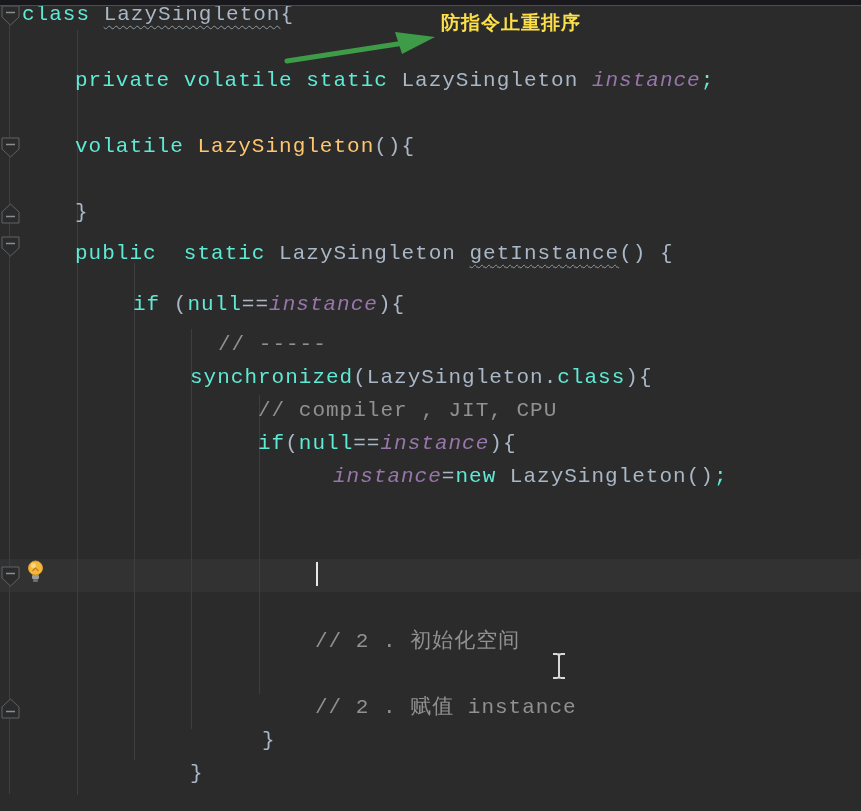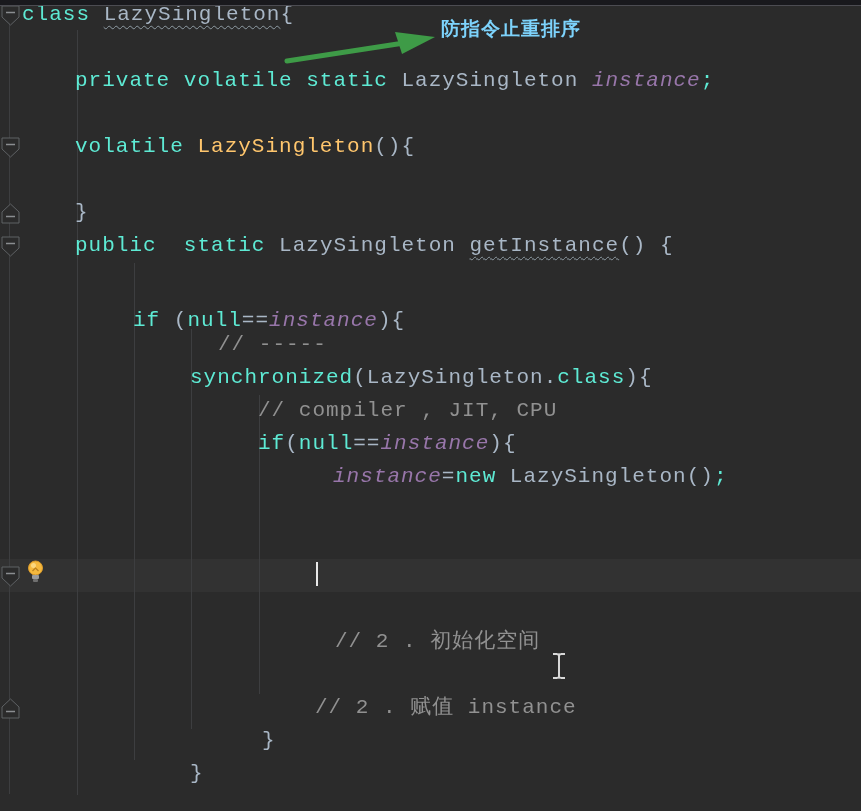--- a/index.html
+++ b/index.html
@@ -43,23 +43,23 @@
   }
 
   .caret {
     display: inline-block; width: 2px; height: 24px; background: #e8e8e8;
     vertical-align: -5px; margin-left: 1px;
   }
 
   .fold-marker { position: absolute; z-index: 4; width: 19px; height: 21px; }
 
   .annotation-text {
-    position: absolute; left: 441px; top: 16px; z-index: 5;
+    position: absolute; left: 441px; top: 10px; z-index: 5;
     font-family: "Liberation Sans", sans-serif;
-    font-size: 19px; font-weight: bold; color: #7dd3fc;
+    font-size: 19px; font-weight: bold; color: #fde047;
     letter-spacing: 1px; white-space: pre;
   }
   .arrow-svg { position: absolute; left: 278px; top: 26px; z-index: 5; }
   .bulb-svg  { position: absolute; left: 27px; top: 559px; z-index: 5; }
   .mouse-svg { position: absolute; left: 549px; top: 651px; z-index: 7; }
   .gutter-line { position: absolute; left: 9px; top: 24px; width: 1px; height: 770px; background: #3d3e40; z-index: 2; }
 </style>
 </head>
 <body>
 
@@ -94,29 +94,29 @@
   </svg>
 
 <div class="indent-guide" style="left: 77px; top: 30px; height: 765px;"></div>
     <div class="indent-guide" style="left: 134px; top: 263px; height: 497px;"></div>
     <div class="indent-guide" style="left: 191px; top: 329px; height: 400px;"></div>
     <div class="indent-guide" style="left: 259px; top: 395px; height: 299px;"></div>
     <div class="code-line" style="left: 22px; top: -2px;"><span class="tok-keyword">class </span><span class="tok-plain wavy">LazySingleton</span><span class="tok-plain">{</span></div>
     <div class="code-line" style="left: 75px; top: 64px; text-align: right;"><span class="tok-keyword">private volatile static</span><span class="tok-plain"> LazySingleton </span><span class="tok-field">instance</span><span class="tok-keyword">;</span></div>
     <div class="code-line" style="left: 75px; top: 130px;"><span class="tok-keyword">volatile </span><span class="tok-constructor">LazySingleton</span><span class="tok-plain">(){</span></div>
     <div class="code-line" style="left: 75px; top: 196px;"><span class="tok-plain">}</span></div>
-    <div class="code-line" style="left: 75px; top: 229px;"><span class="tok-keyword">public</span><span class="tok-plain">  </span><span class="tok-keyword">static</span><span class="tok-plain"> LazySingleton </span><span class="tok-plain wavy">getInstance</span><span class="tok-plain">() {</span></div>
-    <div class="code-line" style="left: 133px; top: 304px;"><span class="tok-keyword">if</span><span class="tok-plain"> (</span><span class="tok-keyword">null</span><span class="tok-plain">==</span><span class="tok-field">instance</span><span class="tok-plain">){</span></div>
+    <div class="code-line" style="left: 75px; top: 237px;"><span class="tok-keyword">public</span><span class="tok-plain">  </span><span class="tok-keyword">static</span><span class="tok-plain"> LazySingleton </span><span class="tok-plain wavy">getInstance</span><span class="tok-plain">() {</span></div>
+    <div class="code-line" style="left: 133px; top: 288px;"><span class="tok-keyword">if</span><span class="tok-plain"> (</span><span class="tok-keyword">null</span><span class="tok-plain">==</span><span class="tok-field">instance</span><span class="tok-plain">){</span></div>
     <div class="code-line" style="left: 218px; top: 328px;"><span class="tok-comment">// -----</span></div>
     <div class="code-line" style="left: 258px; top: 394px;"><span class="tok-comment">// compiler , JIT, CPU</span></div>
     <div class="code-line" style="left: 190px; top: 361px;"><span class="tok-keyword">synchronized</span><span class="tok-plain">(LazySingleton.</span><span class="tok-keyword">class</span><span class="tok-plain">){</span></div>
     <div class="code-line" style="left: 258px; top: 427px;"><span class="tok-keyword">if</span><span class="tok-plain">(</span><span class="tok-keyword">null</span><span class="tok-plain">==</span><span class="tok-field">instance</span><span class="tok-plain">){</span></div>
     <div class="code-line" style="left: 333px; top: 460px;"><span class="tok-field">instance</span><span class="tok-plain">=</span><span class="tok-keyword">new</span><span class="tok-plain"> LazySingleton()</span><span class="tok-keyword">;</span></div>
     <div class="code-line" style="left: 315px; top: 559px;"><span class="caret"></span></div>
-    <div class="code-line" style="left: 315px; top: 625px; margin-left: 20px;"><span class="tok-comment">// 2 . 初始化空间</span></div>
+    <div class="code-line" style="left: 315px; top: 625px;"><span class="tok-comment">// 2 . 初始化空间</span></div>
     <div class="code-line" style="left: 315px; top: 691px;"><span class="tok-comment">// 2 . 赋值 instance</span></div>
     <div class="code-line" style="left: 262px; top: 724px;"><span class="tok-plain">}</span></div>
     <div class="code-line" style="left: 190px; top: 757px;"><span class="tok-plain">}</span></div>
     <svg class="fold-marker" viewBox="0 0 19 21" style="left: 1px; top: 5px;">
       <polygon points="1,1 18,1 18,12 9.5,20 1,12" fill="#2b2b2b" stroke="#5f6265" stroke-width="1"></polygon>
       <line x1="5" x2="14" y1="7.5" y2="7.5" stroke="#8a8d90" stroke-width="1.5"></line>
     </svg>
     <svg class="fold-marker" viewBox="0 0 19 21" style="left: 1px; top: 137px;">
       <polygon points="1,1 18,1 18,12 9.5,20 1,12" fill="#2b2b2b" stroke="#5f6265" stroke-width="1"></polygon>
       <line x1="5" x2="14" y1="7.5" y2="7.5" stroke="#8a8d90" stroke-width="1.5"></line>

